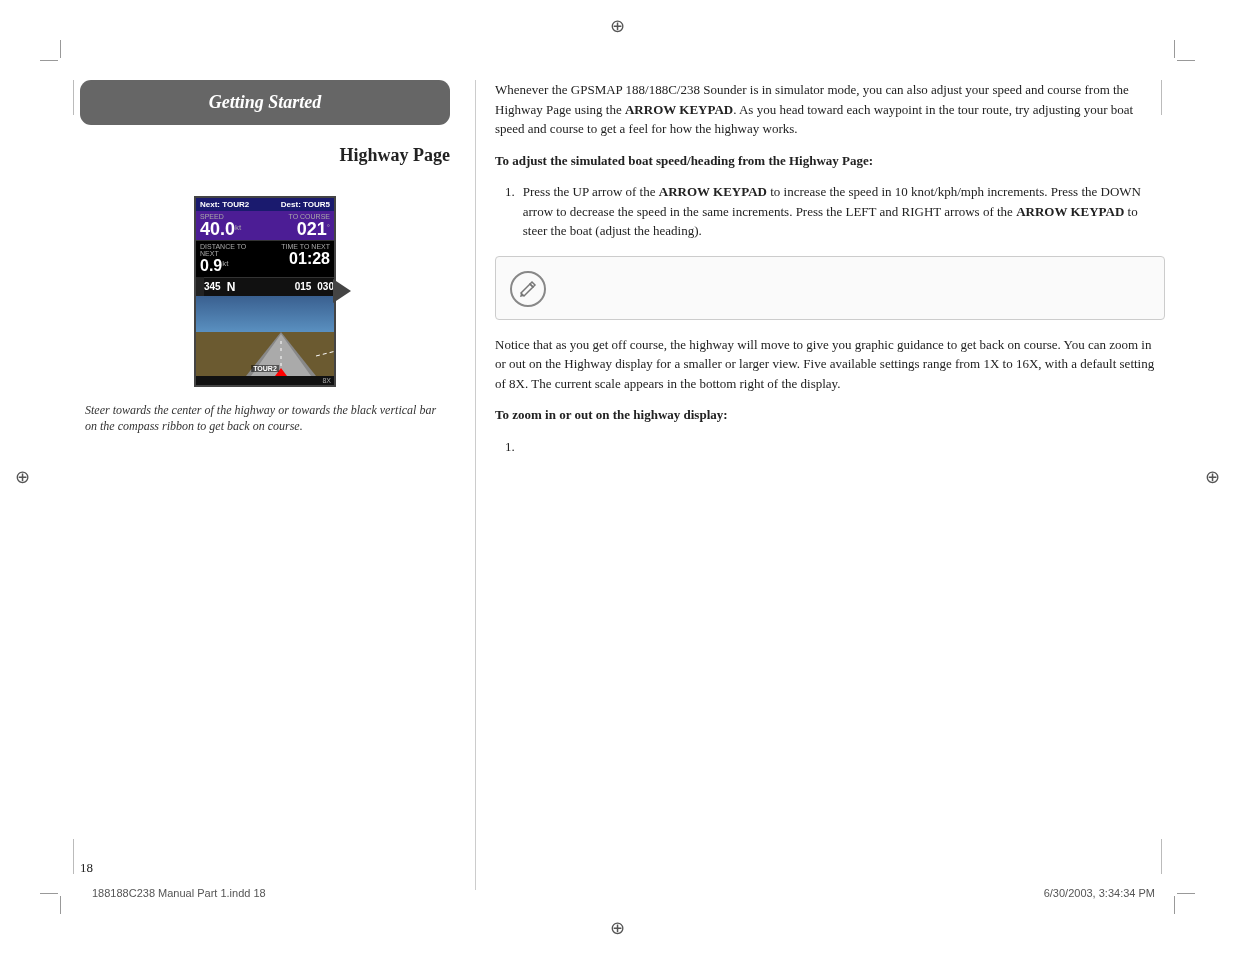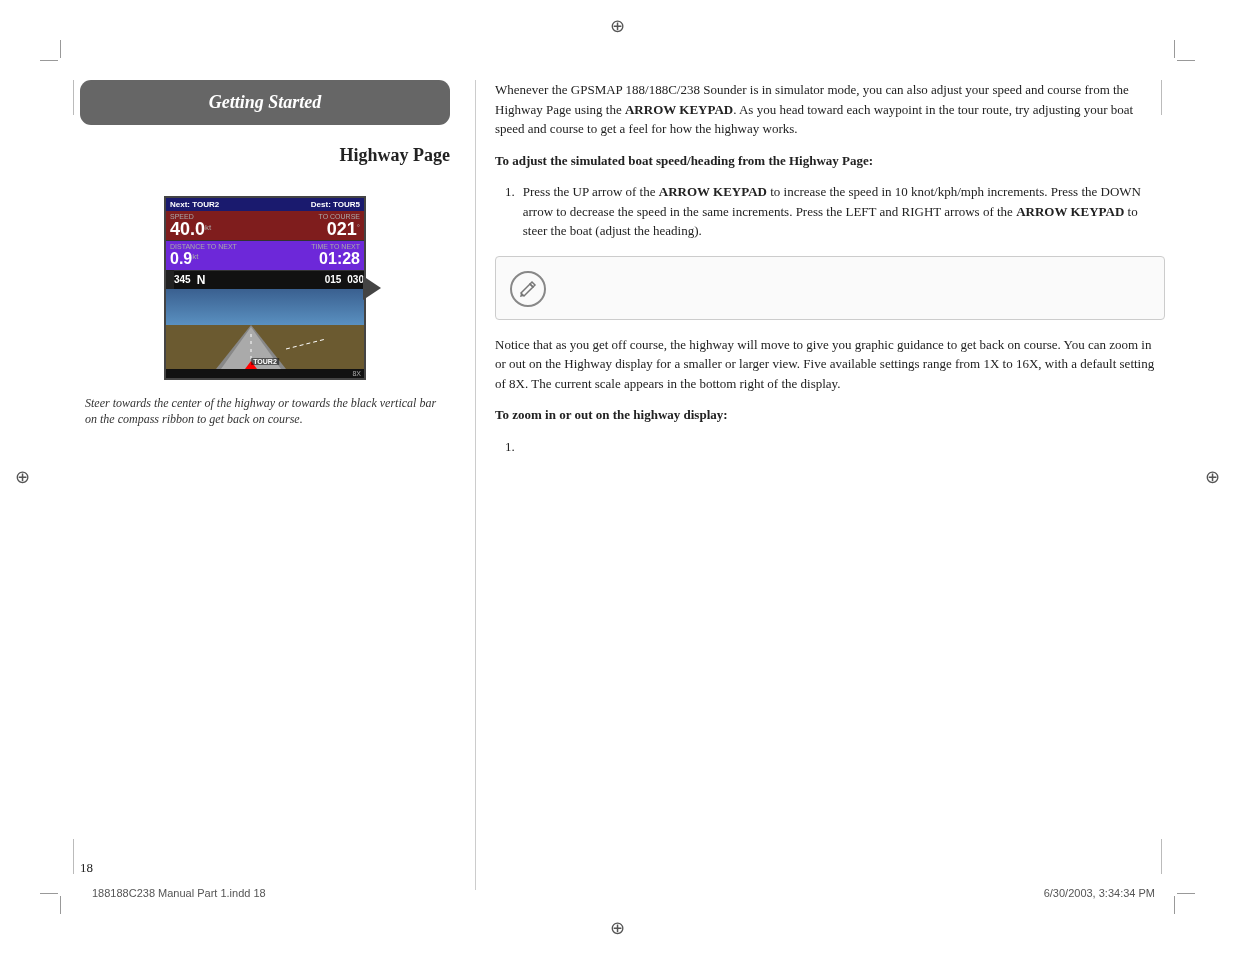--- a/index.html
+++ b/index.html
@@ -88,42 +88,42 @@
     }
 
     
     .gps-display-wrapper {
       display: flex;
       justify-content: center;
       margin-bottom: 15px;
     }
 
     .gps-display {
-      width: 202px;
+      width: 142px;
       border: 2px solid #444;
       background: #222;
       font-family: Arial, sans-serif;
       font-size: 9px;
       overflow: hidden;
       position: relative;
     }
 
     .gps-header {
       background: #1a1a6e;
       color: #fff;
       display: flex;
       justify-content: space-between;
       padding: 2px 4px;
       font-size: 8px;
       font-weight: bold;
     }
 
     .gps-speed-row {
       display: flex;
-      background: #7f1d1d;
+      background: #4c1d95;
     }
 
     .gps-speed-block {
       flex: 1;
       padding: 2px 4px;
     }
 
     .gps-speed-label {
       color: #aaa;
       font-size: 7px;
@@ -149,21 +149,21 @@
 
     .gps-course-value {
       color: #fff;
       font-size: 18px;
       font-weight: bold;
       line-height: 1;
     }
 
     .gps-dist-row {
       display: flex;
-      background: #6d28d9;
+      background: #000000;
       border-top: 1px solid #333;
     }
 
     .gps-dist-block {
       flex: 1;
       padding: 2px 4px;
     }
 
     .gps-dist-label {
       color: #aaa;

